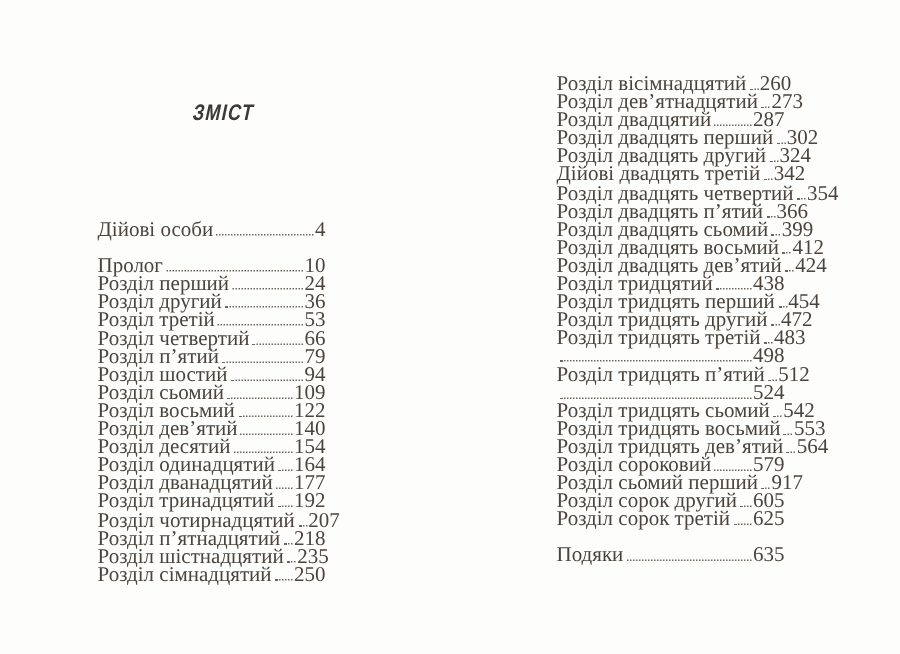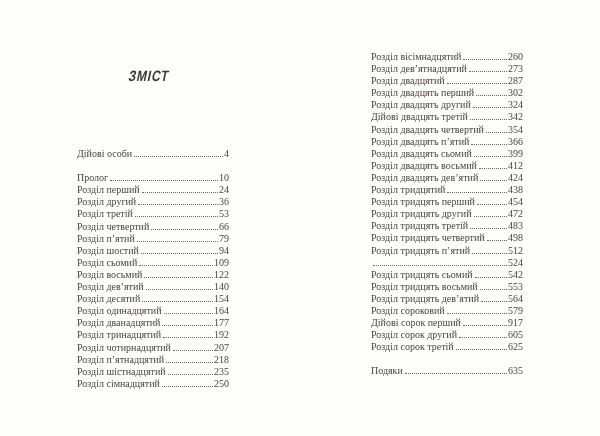--- a/index.html
+++ b/index.html
@@ -25,24 +25,24 @@
     font-size: 15px;
     letter-spacing: 1px;
     color: var(--title_ink, #3b3836);
     transform: skewX(-12deg) scaleX(0.8);
     transform-origin: left bottom;
     white-space: nowrap;
   }
   .toc-list {
     position: absolute;
     width: 152px;
-    font-size: 10px;
+    font-size: 14px;
     color: var(--ink, #4b443d);
   }
-  .toc-list-left  { left: 77px;  top: 148px; text-align: center; }
+  .toc-list-left  { left: 65px;  top: 148px; text-align: center; }
   .toc-list-right { left: 371px; top: 51px;  }
   .toc-row {
     display: flex;
     align-items: baseline;
     height: 12.1px;
     line-height: 12.1px;
   }
   .toc-label { white-space: nowrap; }
   .toc-dots {
     flex: 1 1 auto;
@@ -229,21 +229,20 @@
           <span class="toc-label">Розділ тридцять другий</span>
           <span class="toc-dots"></span>
           <span class="toc-page">472</span>
         </div>
         <div class="toc-row">
           <span class="toc-label">Розділ тридцять третій</span>
           <span class="toc-dots"></span>
           <span class="toc-page">483</span>
         </div>
         <div class="toc-row">
-          <span class="toc-label">Розділ тридцять четвертий</span>
           <span class="toc-dots"></span>
           <span class="toc-page">498</span>
         </div>
         <div class="toc-row">
           <span class="toc-label">Розділ тридцять п’ятий</span>
           <span class="toc-dots"></span>
           <span class="toc-page">512</span>
         </div>
         <div class="toc-row">
           <span class="toc-dots"></span>
@@ -263,21 +262,21 @@
           <span class="toc-label">Розділ тридцять дев’ятий</span>
           <span class="toc-dots"></span>
           <span class="toc-page">564</span>
         </div>
         <div class="toc-row">
           <span class="toc-label">Розділ сороковий</span>
           <span class="toc-dots"></span>
           <span class="toc-page">579</span>
         </div>
         <div class="toc-row">
-          <span class="toc-label">Дійові сорок перший</span>
+          <span class="toc-label">Розділ сьомий перший</span>
           <span class="toc-dots"></span>
           <span class="toc-page">917</span>
         </div>
         <div class="toc-row">
           <span class="toc-label">Розділ сорок другий</span>
           <span class="toc-dots"></span>
           <span class="toc-page">605</span>
         </div>
         <div class="toc-row">
           <span class="toc-label">Розділ сорок третій</span>

